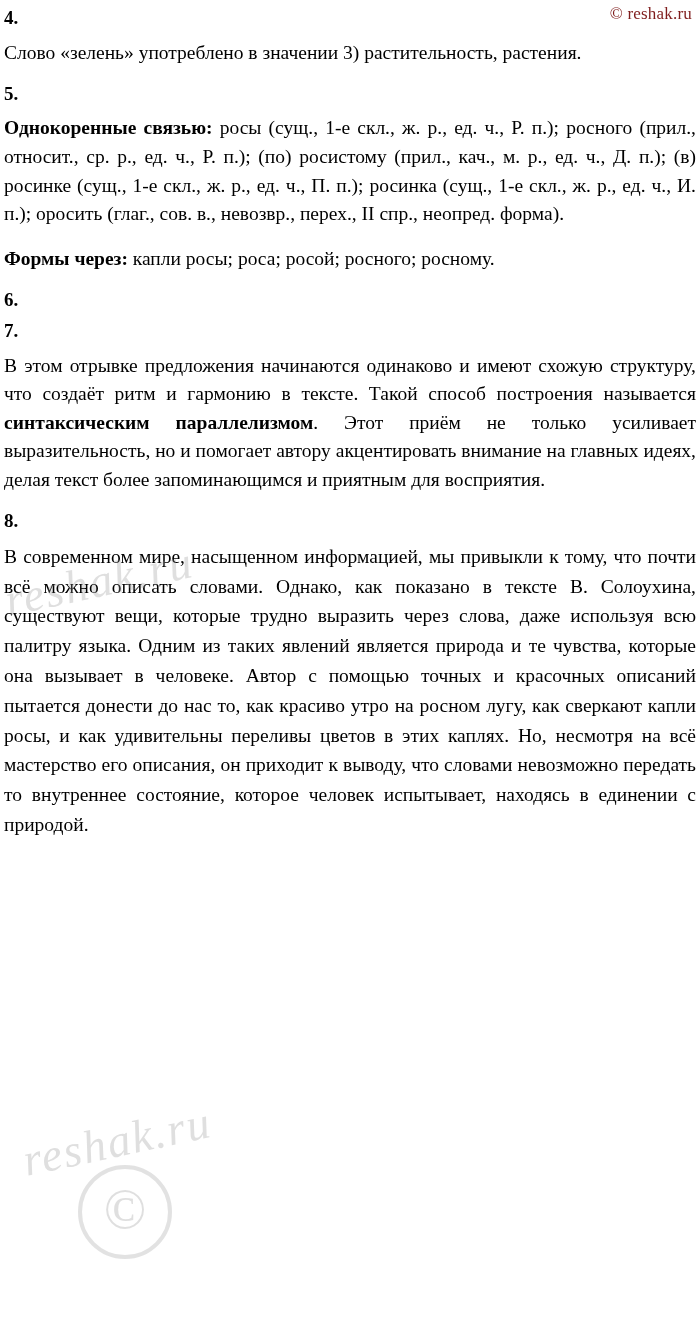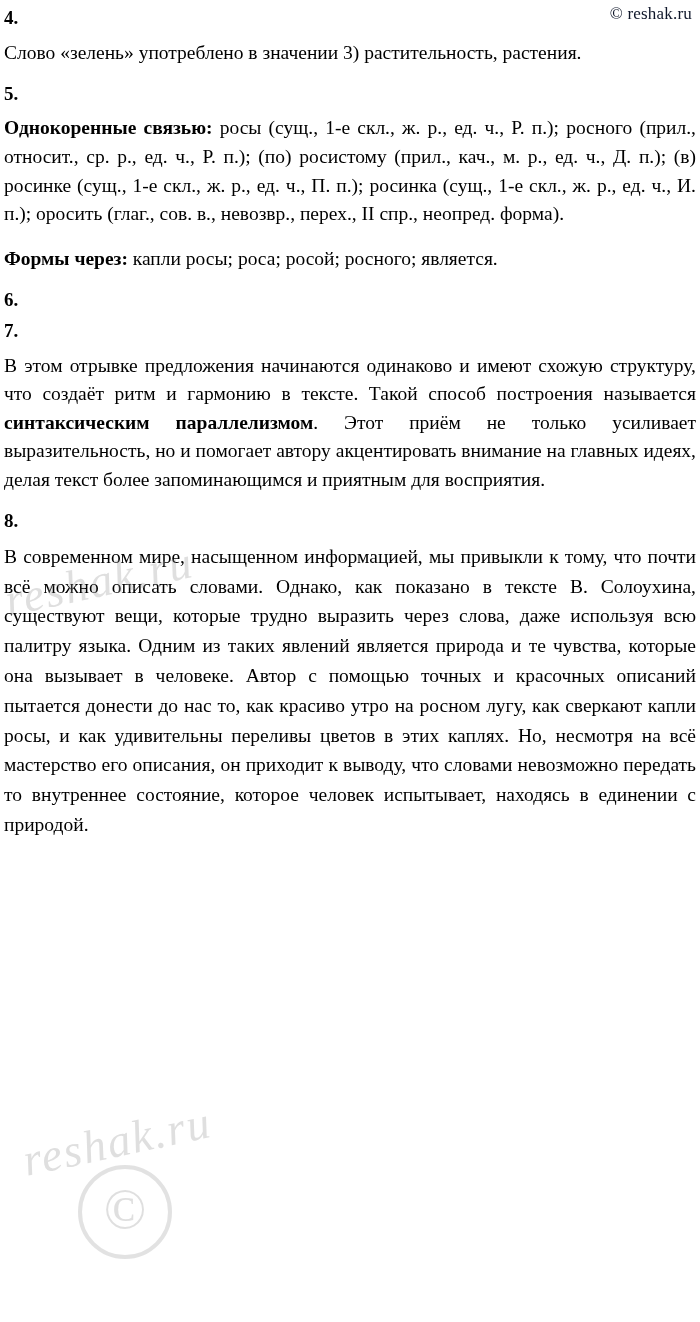--- a/index.html
+++ b/index.html
@@ -22,21 +22,21 @@
     height: 1322px;
     box-sizing: border-box;
     padding: 6px 4px 0 4px;
   }
 
   .copyright {
     position: absolute;
     top: 4px;
     right: 8px;
     font-size: 17px;
-    color: #0f172a;
+    color: #7f1d1d;
     font-family: "Liberation Serif", serif;
     letter-spacing: 0.2px;
   }
 
   .num {
     font-weight: bold;
     font-size: 19px;
     margin: 0 0 10px 0;
     padding: 0;
     line-height: 1.1;
@@ -122,21 +122,21 @@
 
 <div class="page">
 
   <div class="copyright">© reshak.ru</div>
 
   <div class="num num-first">4.</div>
   <p class="para">Слово «зелень» употреблено в значении 3) растительность, растения.</p>
 
   <div class="num">5.</div>
   <p class="para"><span class="lbl">Однокоренные связью:</span><span> росы (сущ., 1-е скл., ж. р., ед. ч., Р. п.); росного (прил., относит., ср. р., ед. ч., Р. п.); (по) росистому (прил., кач., м. р., ед. ч., Д. п.); (в) росинке (сущ., 1-е скл., ж. р., ед. ч., П. п.); росинка (сущ., 1-е скл., ж. р., ед. ч., И. п.); оросить (глаг., сов. в., невозвр., перех., II спр., неопред. форма).</span></p>
-  <p class="para"><span class="lbl">Формы через:</span><span> капли росы; роса; росой; росного; является.</span></p>
+  <p class="para"><span class="lbl">Формы через:</span><span> капли росы; роса; росой; росного; росному.</span></p>
 
   <div class="num">6.</div>
 
   <div class="num">7.</div>
   <p class="para"><span>В этом отрывке предложения начинаются одинаково и имеют схожую структуру, что создаёт ритм и гармонию в тексте. Такой способ построения называется </span><span class="lbl">синтаксическим параллелизмом</span><span>. Этот приём не только усиливает выразительность, но и помогает автору акцентировать внимание на главных идеях, делая текст более запоминающимся и приятным для восприятия.</span></p>
 
   <div class="num">8.</div>
   <p class="essay-body">В современном мире, насыщенном информацией, мы привыкли к тому, что почти всё можно описать словами. Однако, как показано в тексте В. Солоухина, существуют вещи, которые трудно выразить через слова, даже используя всю палитру языка. Одним из таких явлений является природа и те чувства, которые она вызывает в человеке. Автор с помощью точных и красочных описаний пытается донести до нас то, как красиво утро на росном лугу, как сверкают капли росы, и как удивительны переливы цветов в этих каплях. Но, несмотря на всё мастерство его описания, он приходит к выводу, что словами невозможно передать то внутреннее состояние, которое человек испытывает, находясь в единении с природой.</p>
 
   <div class="wm wm1">reshak.ru</div>

